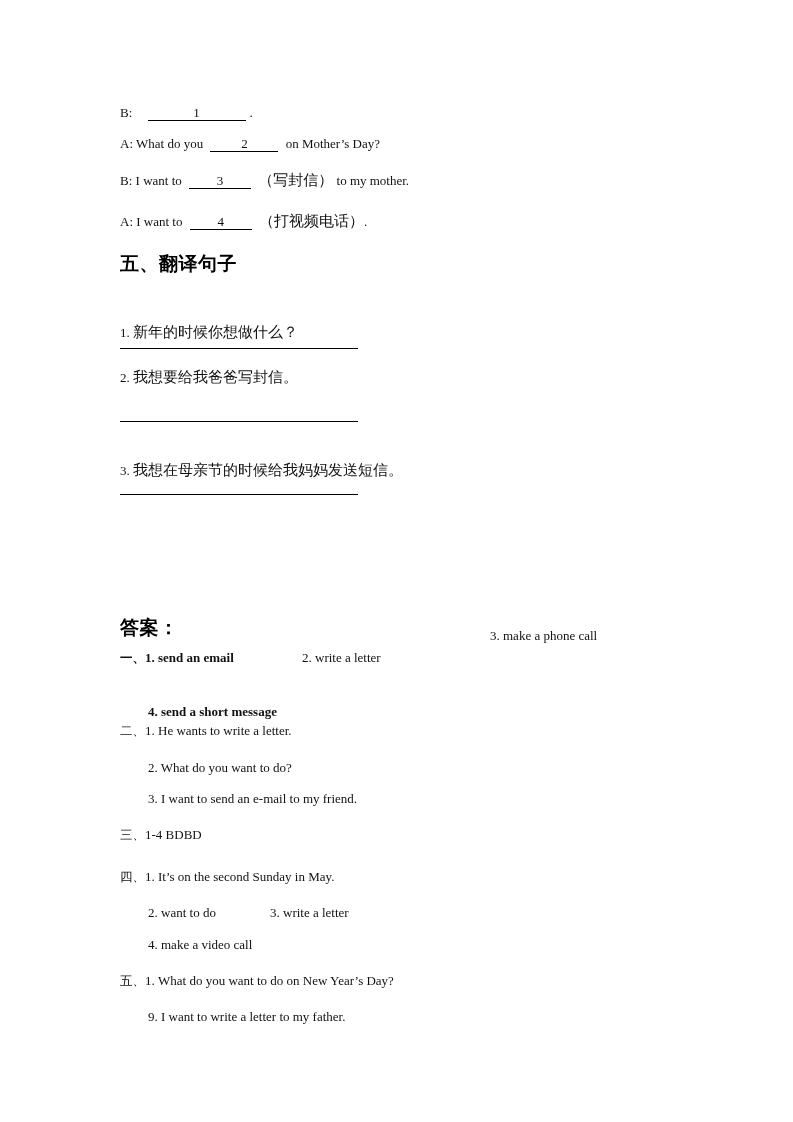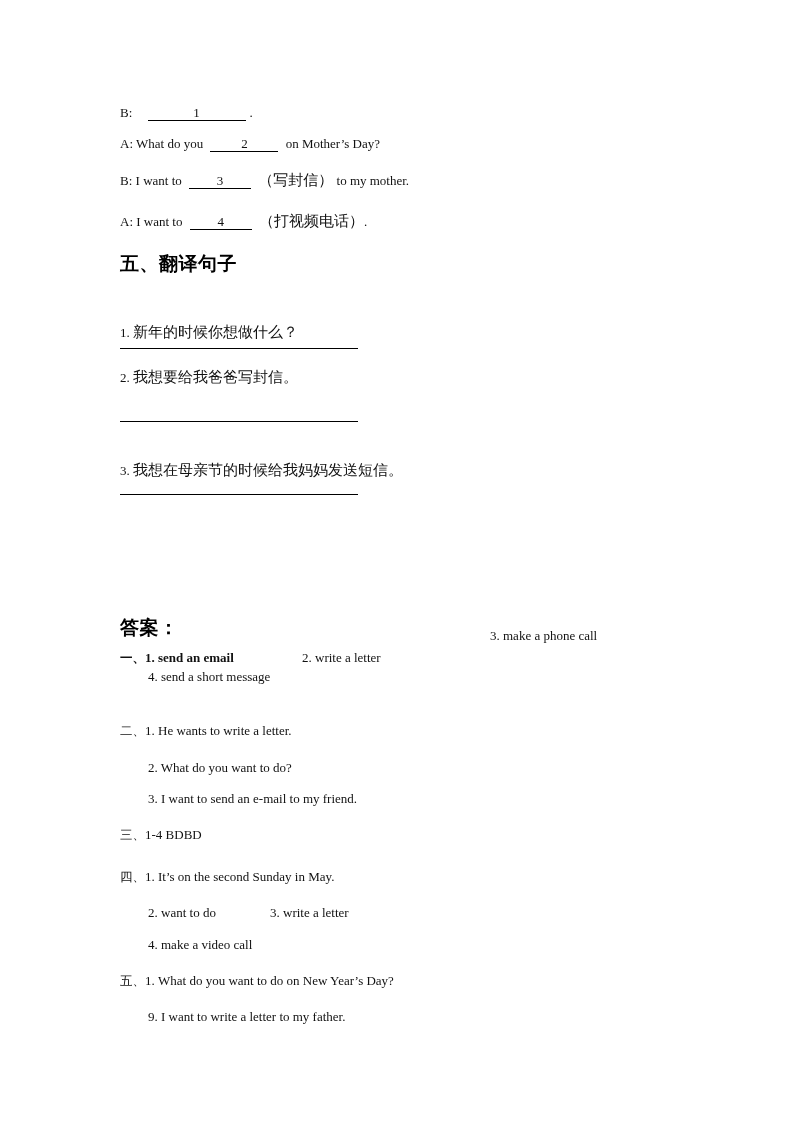--- a/index.html
+++ b/index.html
@@ -72,21 +72,21 @@
 </div>
 <div class="answer-rule" style="top:494px;"></div>
 
 <div class="heading" style="top:604px;margin-top:11px;">答案：</div>
 
 <div class="ans" style="left:120px;top:650px;font-weight:bold;">
   <span class="ans-prefix">一、</span><span>1. send an email</span>
 </div>
 <div class="ans" style="left:302px;top:650px;">2. write a letter</div>
 <div class="ans" style="left:457px;top:628px;margin-left:33px;">3. make a phone call</div>
-<div class="ans" style="left:148px;top:669px;">4. send a short message</div>
+<div class="ans" style="left:148px;top:704px;font-weight:bold;">4. send a short message</div>
 
 <div class="ans" style="left:120px;top:723px;">
   <span class="ans-prefix">二、</span><span>1. He wants to write a letter.</span>
 </div>
 <div class="ans" style="left:148px;top:760px;">2. What do you want to do?</div>
 <div class="ans" style="left:148px;top:791px;">3. I want to send an e-mail to my friend.</div>
 
 <div class="ans" style="left:120px;top:827px;">
   <span class="ans-prefix">三、</span><span>1-4 BDBD</span>
 </div>

